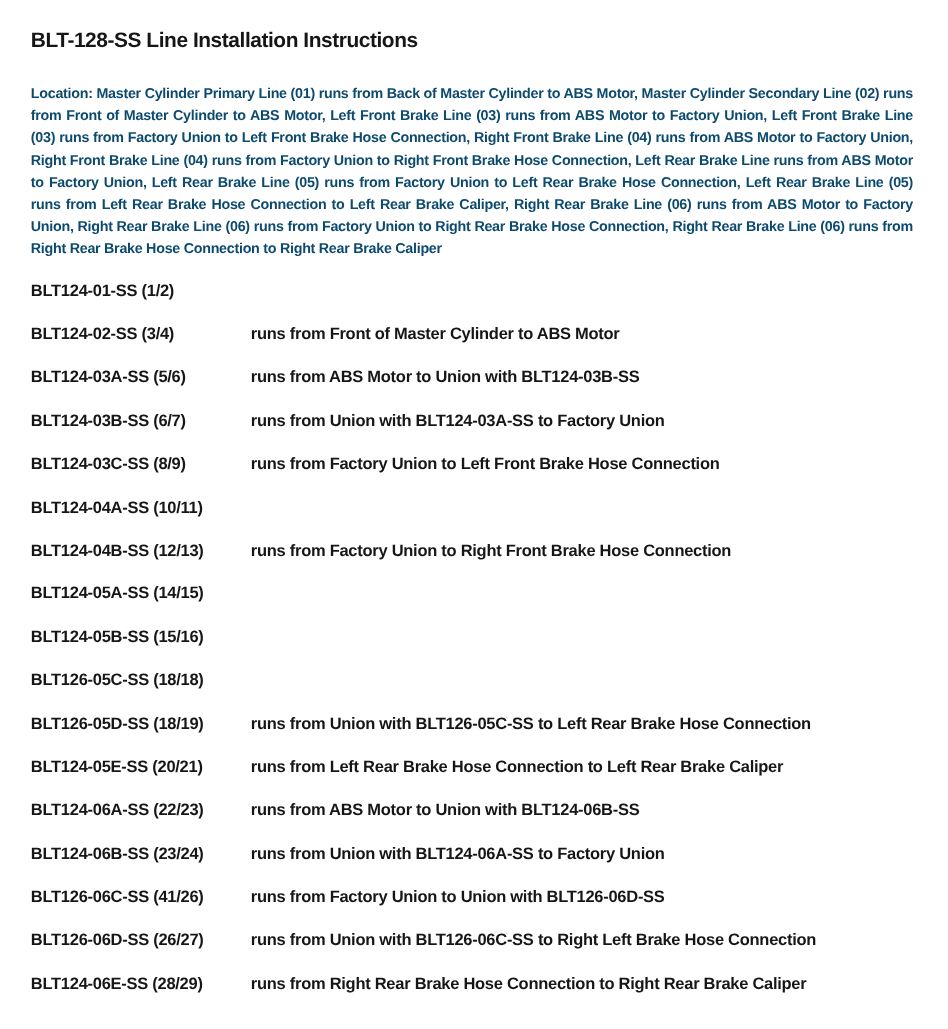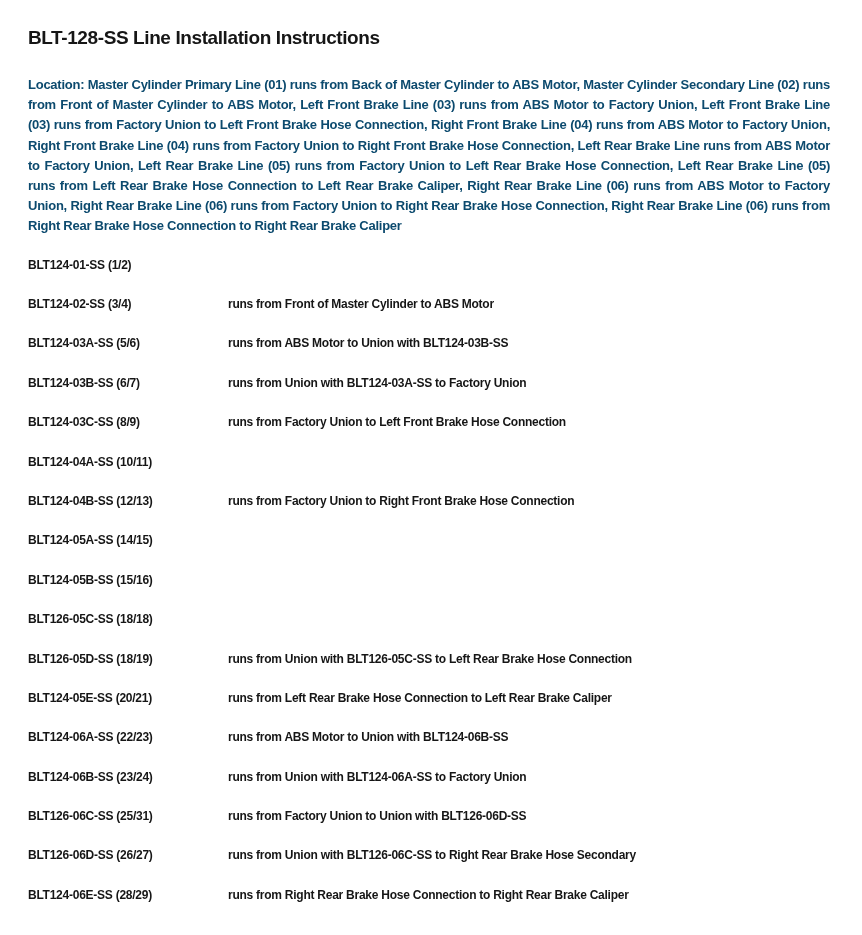--- a/index.html
+++ b/index.html
@@ -40,21 +40,21 @@
     color: #0c4a6e;
   }
   .parts-list {
     margin-top: 19px;
   }
   .part-row {
     display: flex;
     align-items: flex-start;
     height: 18px;
     margin-bottom: 21.4px;
-    font-size: 12px;
+    font-size: 15px;
     font-weight: 700;
     letter-spacing: -0.25px;
     line-height: 18px;
     color: #161616;
     white-space: nowrap;
   }
   .part-code {
     flex: 0 0 200px;
     width: 200px;
   }
@@ -116,25 +116,25 @@
       </div>
       <div class="part-row">
         <span class="part-code">BLT124-06A-SS (22/23)</span>
         <span class="part-desc">runs from ABS Motor to Union with BLT124-06B-SS</span>
       </div>
       <div class="part-row">
         <span class="part-code">BLT124-06B-SS (23/24)</span>
         <span class="part-desc">runs from Union with BLT124-06A-SS to Factory Union</span>
       </div>
       <div class="part-row">
-        <span class="part-code">BLT126-06C-SS (25/31)</span>
+        <span class="part-code">BLT126-06C-SS (41/26)</span>
         <span class="part-desc">runs from Factory Union to Union with BLT126-06D-SS</span>
       </div>
       <div class="part-row">
         <span class="part-code">BLT126-06D-SS (26/27)</span>
-        <span class="part-desc">runs from Union with BLT126-06C-SS to Right Rear Brake Hose Secondary</span>
+        <span class="part-desc">runs from Union with BLT126-06C-SS to Right Left Brake Hose Connection</span>
       </div>
       <div class="part-row">
         <span class="part-code">BLT124-06E-SS (28/29)</span>
         <span class="part-desc">runs from Right Rear Brake Hose Connection to Right Rear Brake Caliper</span>
       </div>
     </div>
 </div>
 
 </body></html>

